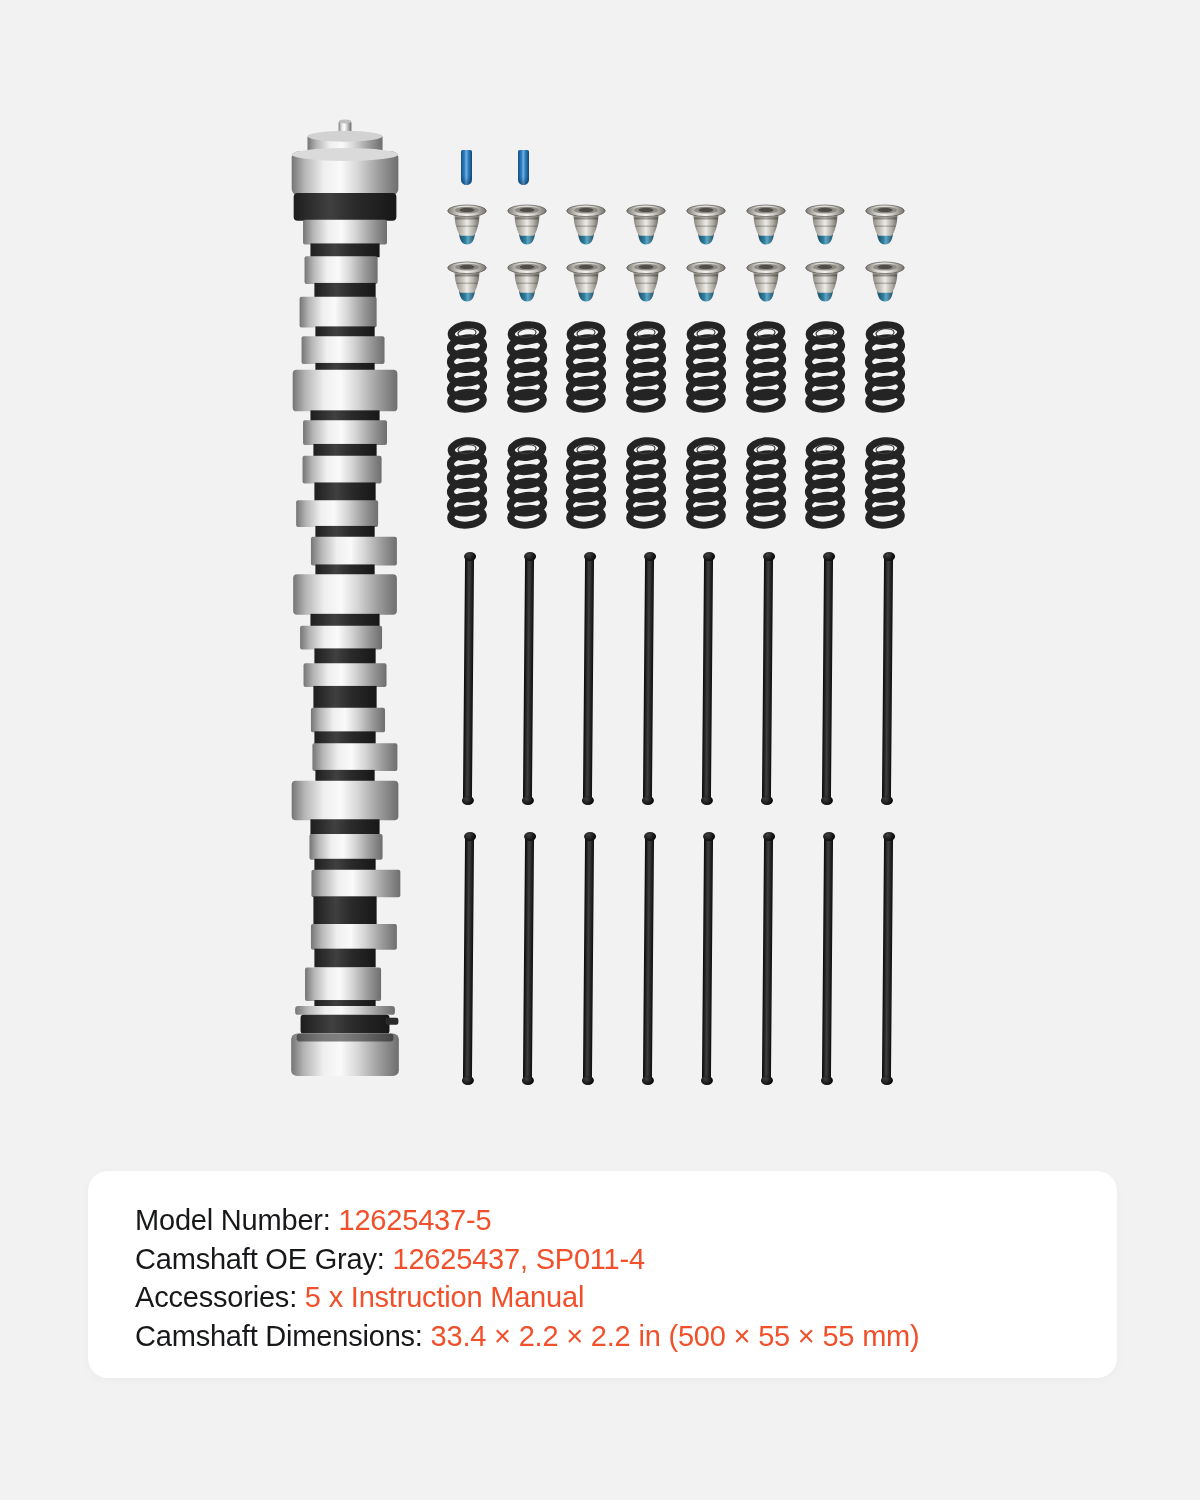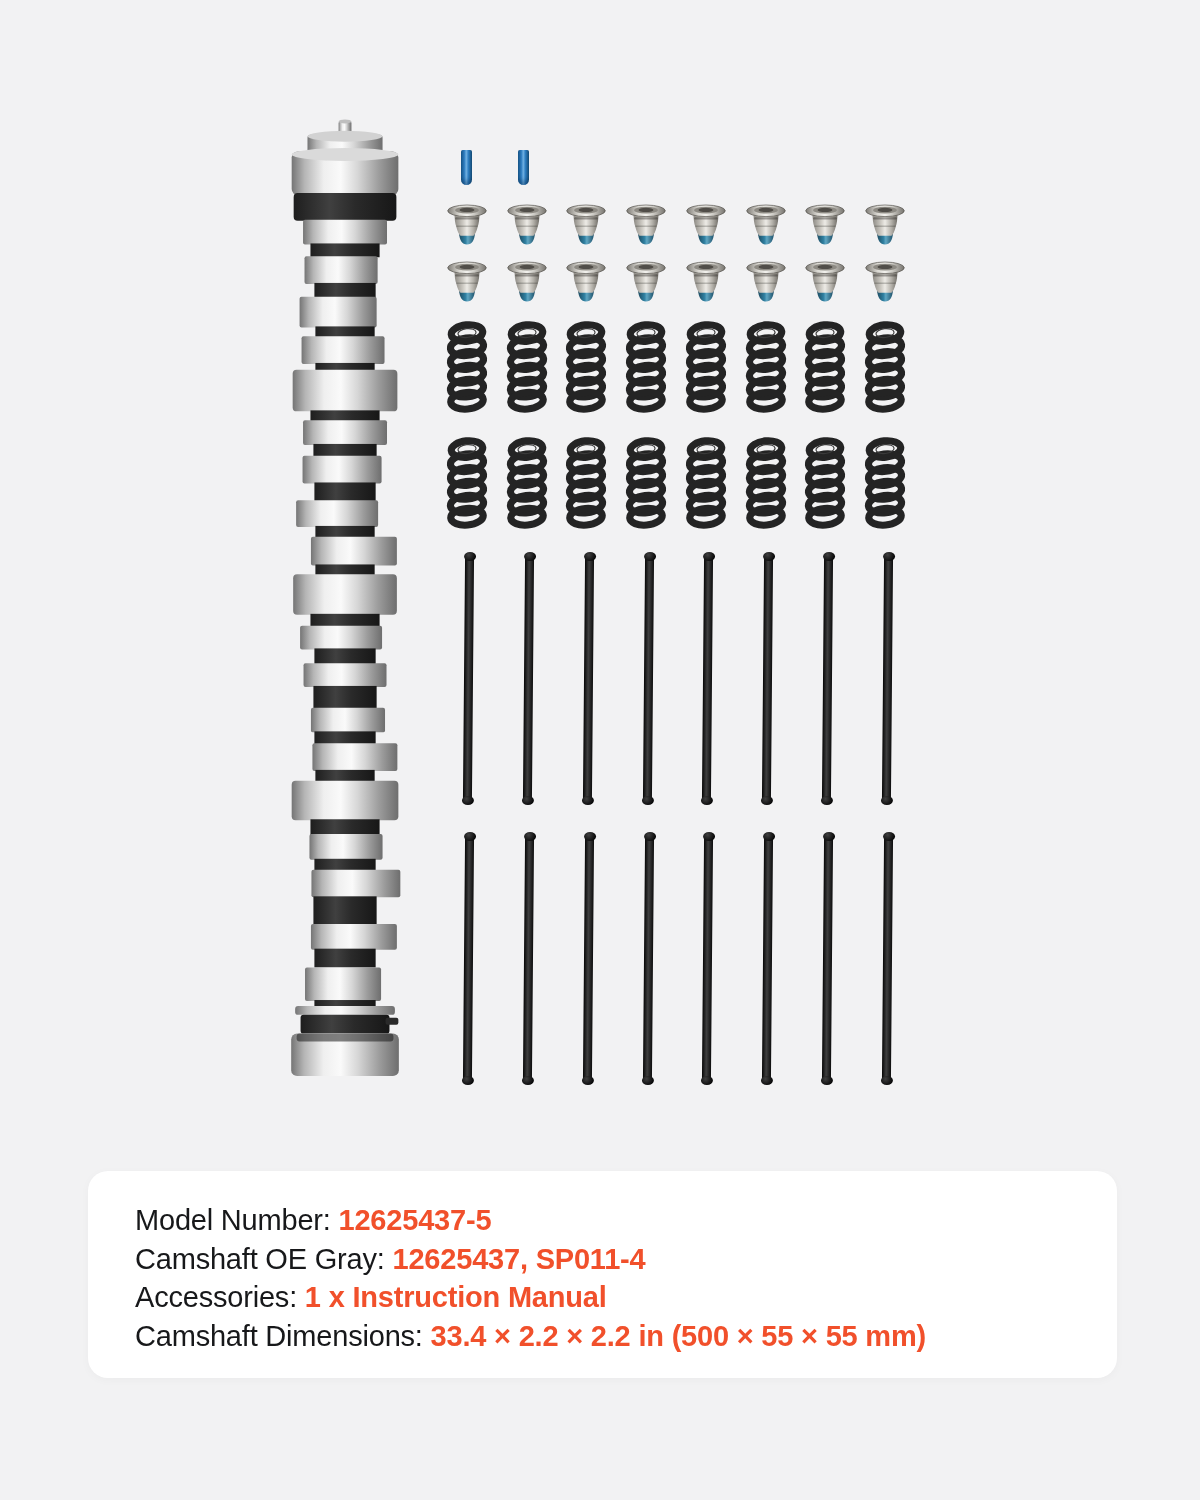--- a/index.html
+++ b/index.html
@@ -58,21 +58,21 @@
     background:var(--card,#FFFFFF);border-radius:20px;
     box-shadow:0 2px 10px rgba(0,0,0,.03);
   }
   .spec-col{position:absolute;top:30px;}
   .spec-col-left{left:47px;}
   .spec-col-right{left:575px;}
   .spec-line{
     font-size:29px;line-height:38.6px;white-space:nowrap;
     color:var(--label_text,#17181A);letter-spacing:-.2px;
   }
-  .spec-value{color:var(--accent,#F1502B);font-weight:700;}
+  .spec-value{color:var(--accent,#F1502B);font-weight:400;}
   .hidden-defs{position:absolute;width:0;height:0;overflow:hidden;}
 </style>
 </head>
 <body>
 
 <svg class="hidden-defs" aria-hidden="true">
   <defs>
     <linearGradient id="met" x1="0" y1="0" x2="1" y2="0">
       <stop offset="0" stop-color="#757575"></stop>
         <stop offset="0.12" stop-color="#B5B5B5"></stop>
@@ -381,18 +381,18 @@
       <div class="rod"></div>
       <div class="rod"></div>
       <div class="rod"></div>
       <div class="rod"></div>
     </div>
 
   <div class="card">
     <div class="spec-col spec-col-left">
       <div class="spec-line"><span class="spec-label">Model Number: </span><span class="spec-value">12625437-5</span></div>
       <div class="spec-line"><span class="spec-label">Camshaft OE Gray: </span><span class="spec-value">12625437, SP011-4</span></div>
-      <div class="spec-line"><span class="spec-label">Accessories: </span><span class="spec-value">1 x Instruction Manual</span></div>
+      <div class="spec-line"><span class="spec-label">Accessories: </span><span class="spec-value">5 x Instruction Manual</span></div>
       <div class="spec-line"><span class="spec-label">Camshaft Dimensions: </span><span class="spec-value">33.4 × 2.2 × 2.2 in (500 × 55 × 55 mm)</span></div>
     </div>
   </div>
 
 </div>
 
 </body></html>

